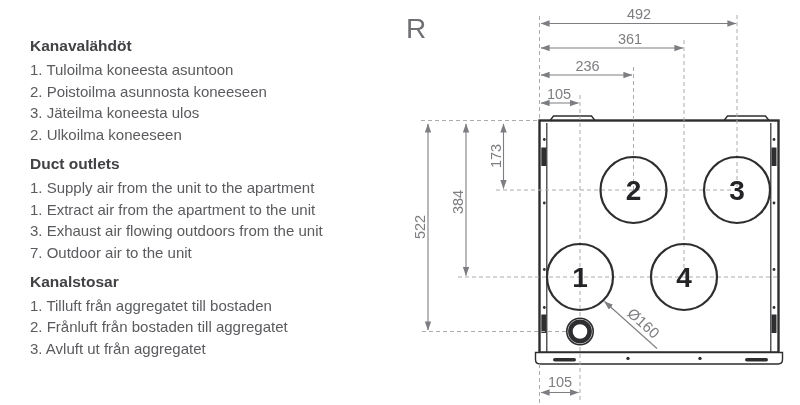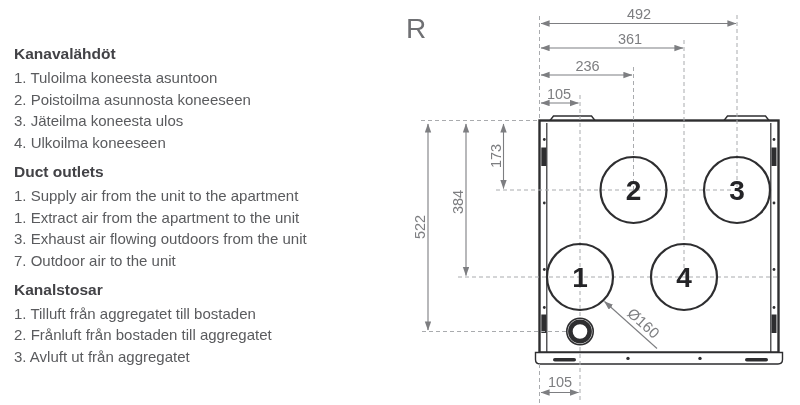--- a/index.html
+++ b/index.html
@@ -3,22 +3,22 @@
 <meta charset="utf-8">
 <style>
   html,body{margin:0;padding:0;}
   body{
     width:800px;height:405px;position:relative;overflow:hidden;
     background:#ffffff;
     font-family:"Liberation Sans", sans-serif;
     -webkit-font-smoothing:antialiased;
   }
   .legend{
-    position:absolute;left:14px;top:36px;width:375px;
-    color:#5a5b5e;font-size:15px;margin-top:8px;
+    position:absolute;left:30px;top:36px;width:375px;
+    color:#5a5b5e;font-size:15px;
   }
   .legend .section{margin:0 0 8px 0;}
   .legend h3{
     margin:0 0 3px 0;font-size:15.5px;line-height:20px;
     font-weight:bold;color:#424246;
   }
   .legend .item{line-height:21.7px;white-space:nowrap;}
   svg{position:absolute;left:0;top:0;}
   svg text{font-family:"Liberation Sans", sans-serif;}
   .dimtxt{fill:#7d7e81;font-size:14.5px;}
@@ -27,21 +27,21 @@
 </style>
 </head>
 <body>
 
 <div class="legend">
   <div class="section">
     <h3>Kanavalähdöt</h3>
     <div class="item">1. Tuloilma koneesta asuntoon</div>
     <div class="item">2. Poistoilma asunnosta koneeseen</div>
     <div class="item">3. Jäteilma koneesta ulos</div>
-    <div class="item">4. Ulkoilma koneeseen</div>
+    <div class="item">2. Ulkoilma koneeseen</div>
   </div>
   <div class="section">
     <h3>Duct outlets</h3>
     <div class="item">1. Supply air from the unit to the apartment</div>
     <div class="item">1. Extract air from the apartment to the unit</div>
     <div class="item">3. Exhaust air flowing outdoors from the unit</div>
     <div class="item">7. Outdoor air to the unit</div>
   </div>
   <div class="section">
     <h3>Kanalstosar</h3>

